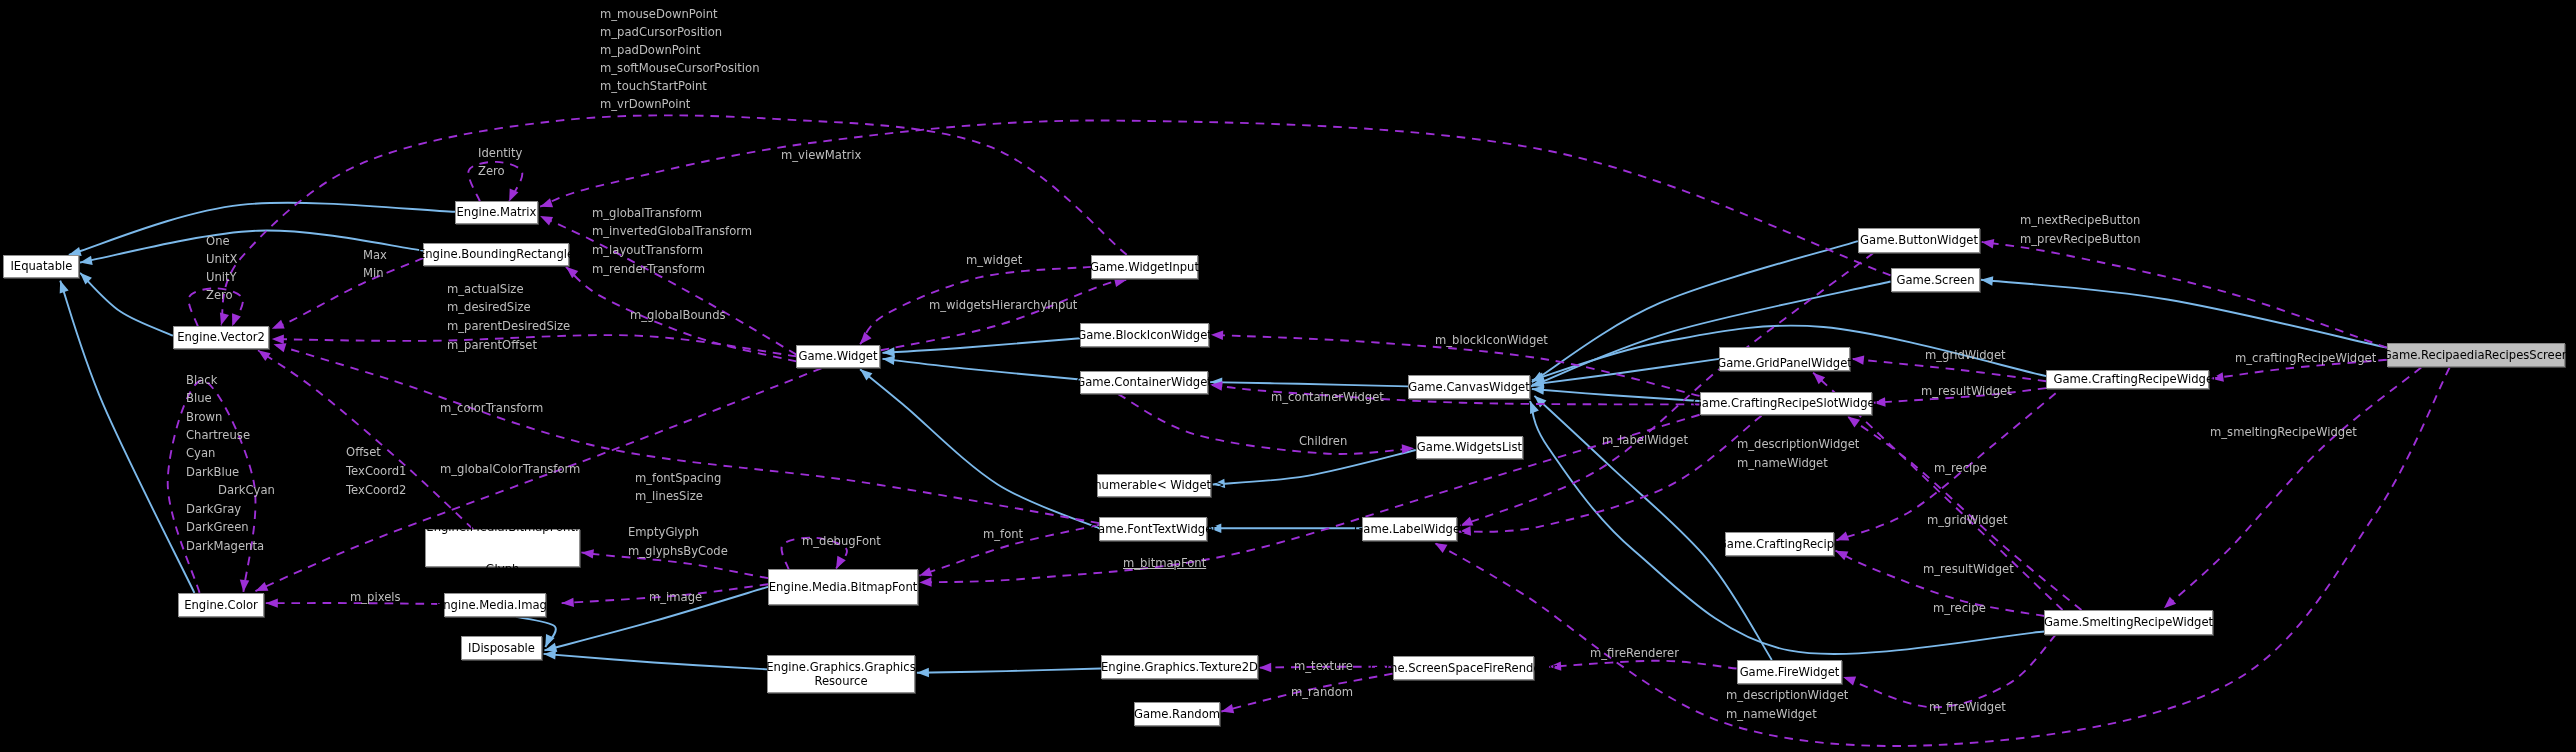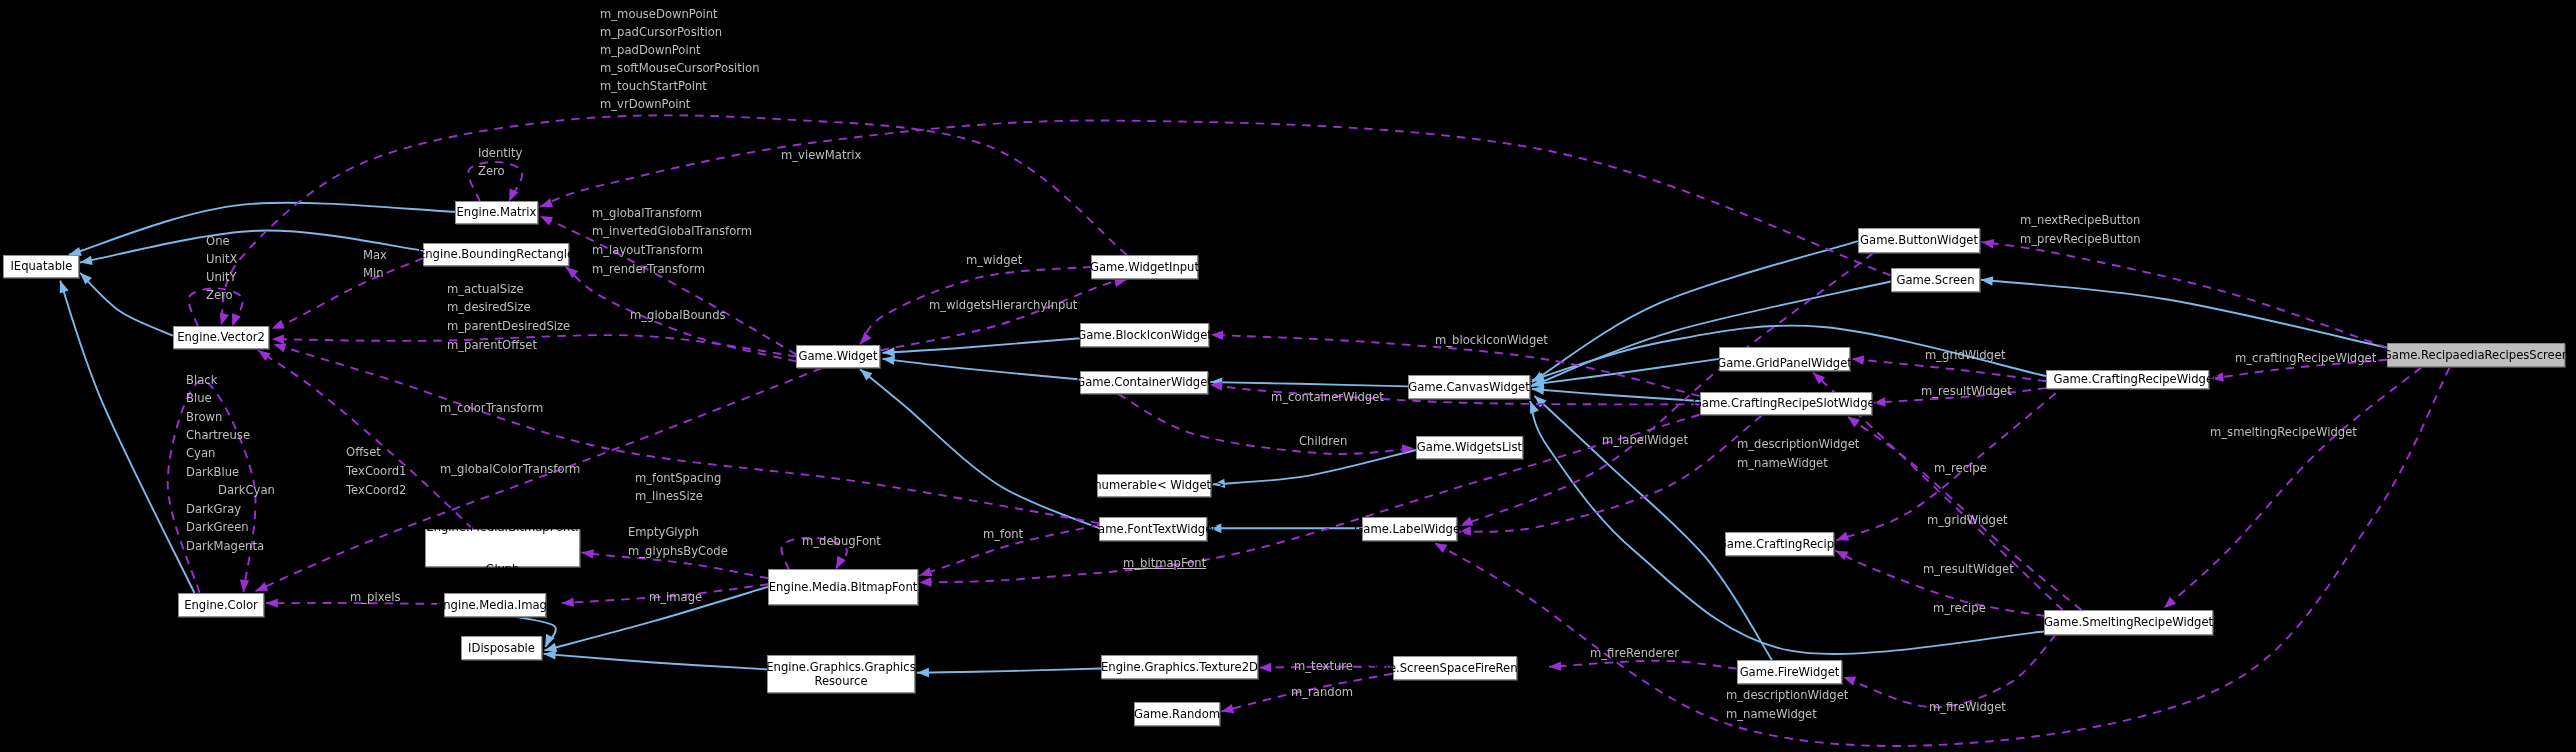--- a/index.html
+++ b/index.html
@@ -322,21 +322,21 @@
       </div>
       <div class="node" style="left: 1408px; top: 375px; width: 122px; height: 24px;">
         <span>Game.CanvasWidget</span>
       </div>
       <div class="node" style="left: 1416px; top: 436px; width: 107px; height: 23px;">
         <span>Game.WidgetsList</span>
       </div>
       <div class="node" style="left: 1362px; top: 517px; width: 95px; height: 24px;">
         <span>Game.LabelWidget</span>
       </div>
-      <div class="node" style="left: 1393px; top: 656px; width: 124px; height: 24px;">
+      <div class="node" style="left: 1393px; top: 656px; width: 141px; height: 24px;">
         <span>Game.ScreenSpaceFireRenderer</span>
       </div>
       <div class="node" style="left: 1737px; top: 660px; width: 105px; height: 24px;">
         <span>Game.FireWidget</span>
       </div>
       <div class="node" style="left: 1858px; top: 228px; width: 122px; height: 25px;">
         <span>Game.ButtonWidget</span>
       </div>
       <div class="node" style="left: 1891px; top: 268px; width: 89px; height: 24px;">
         <span>Game.Screen</span>

